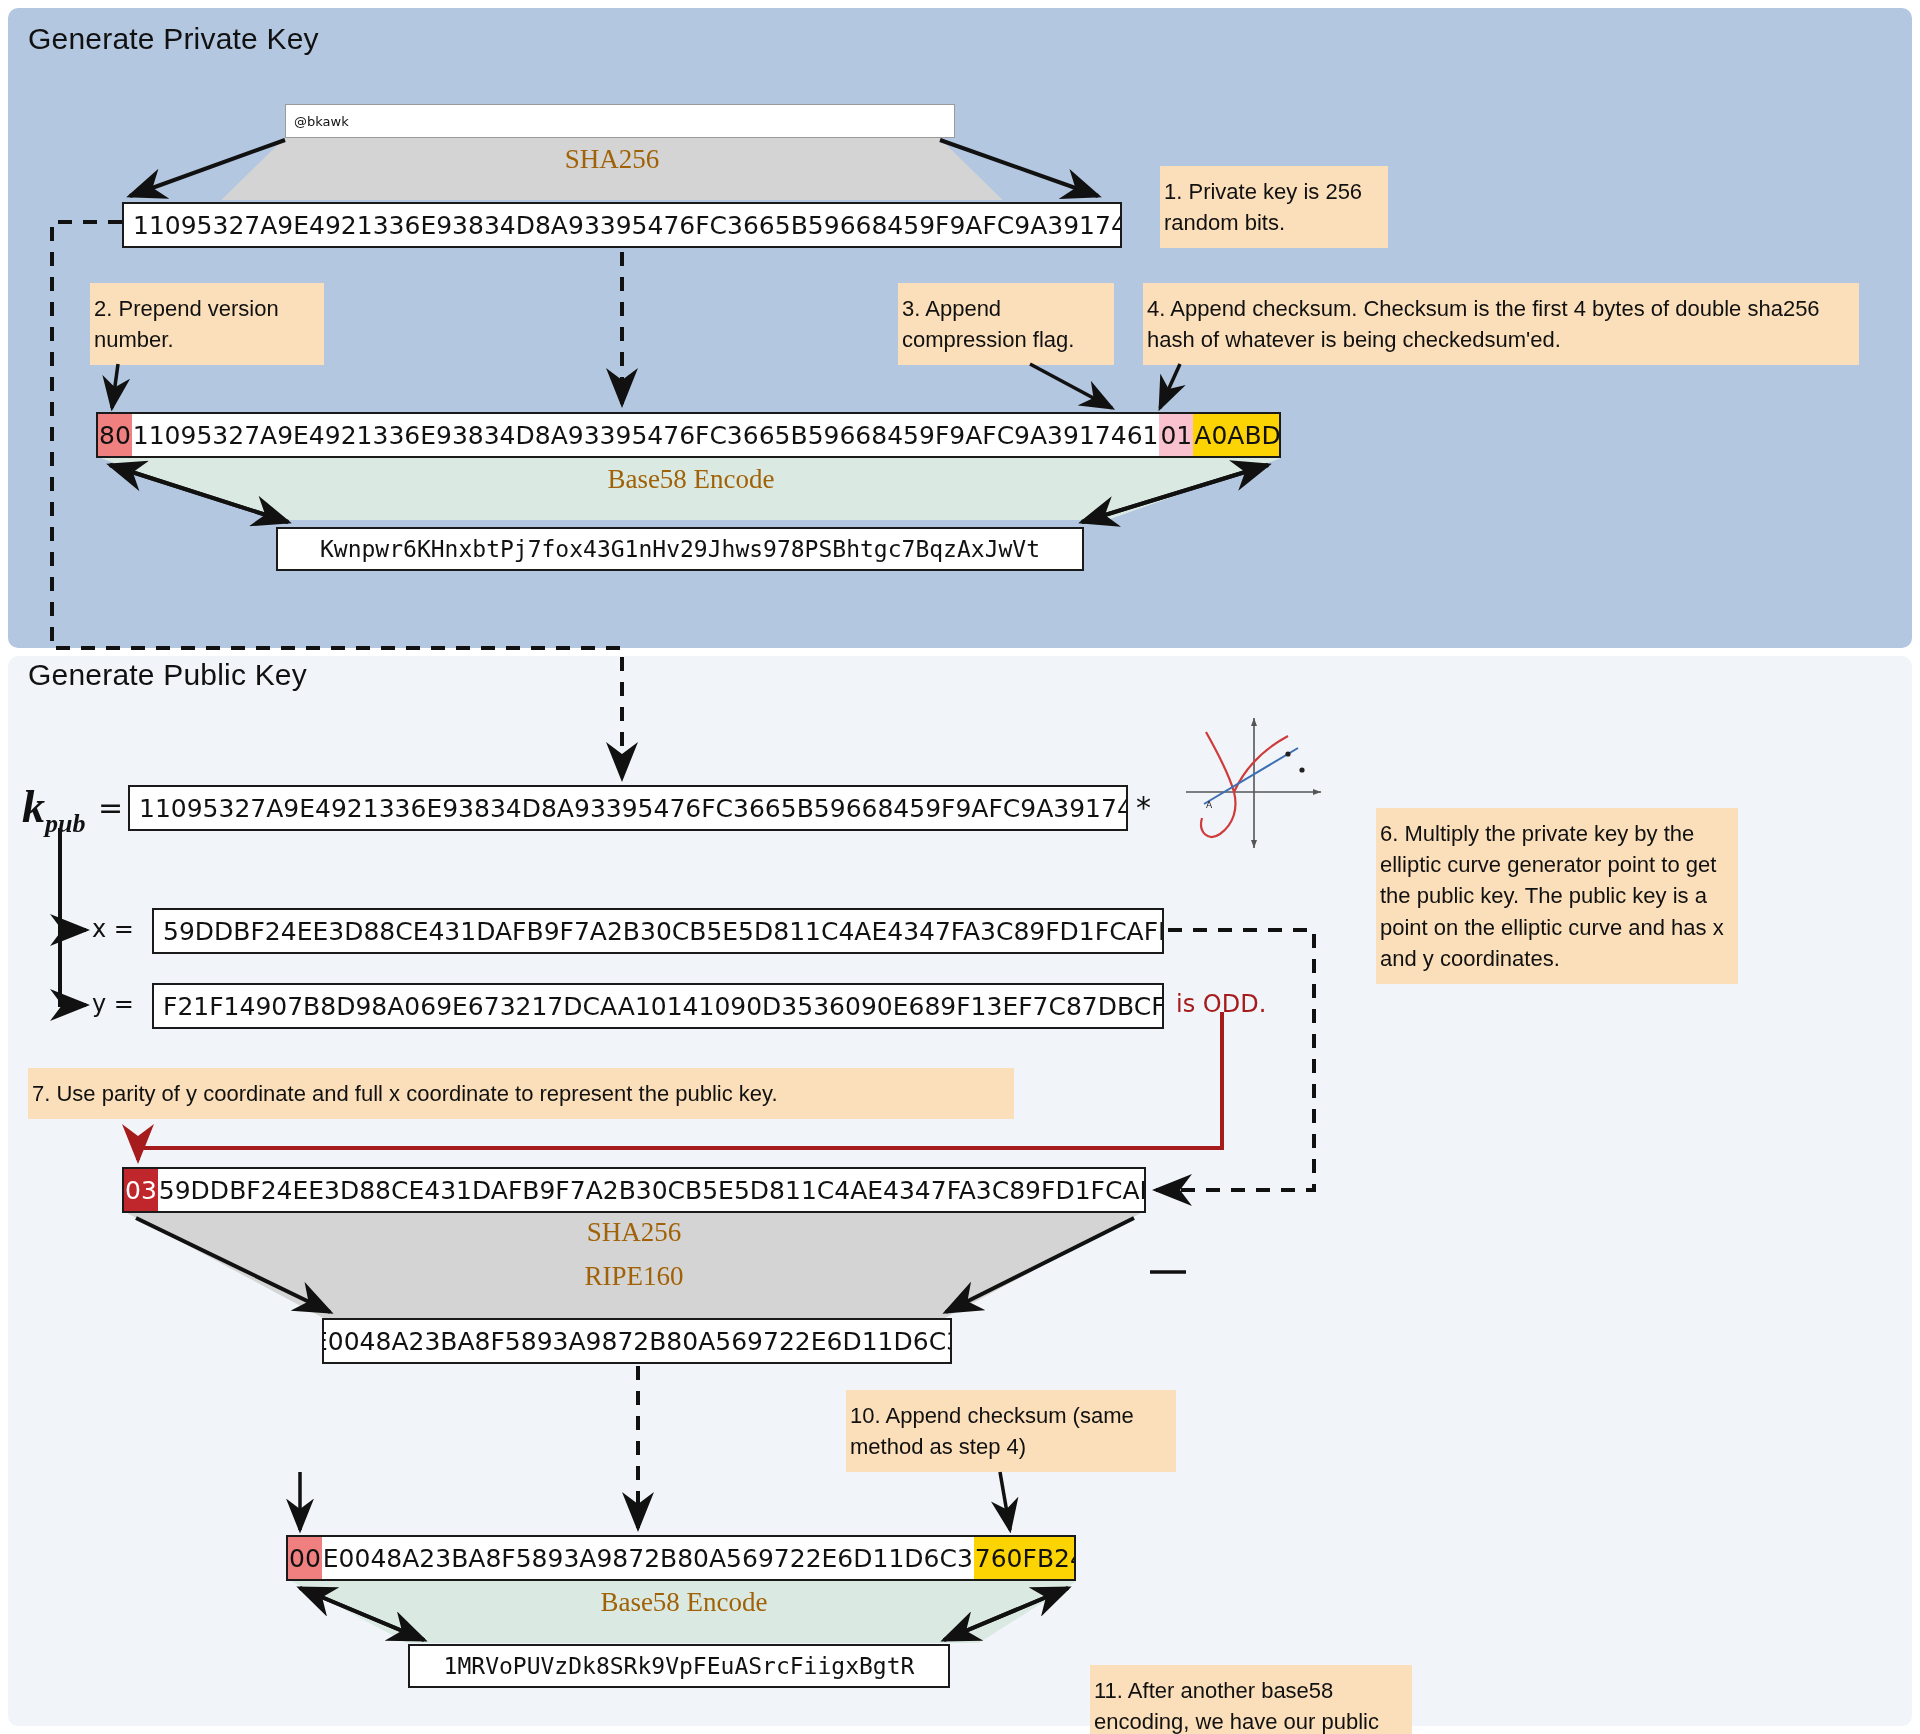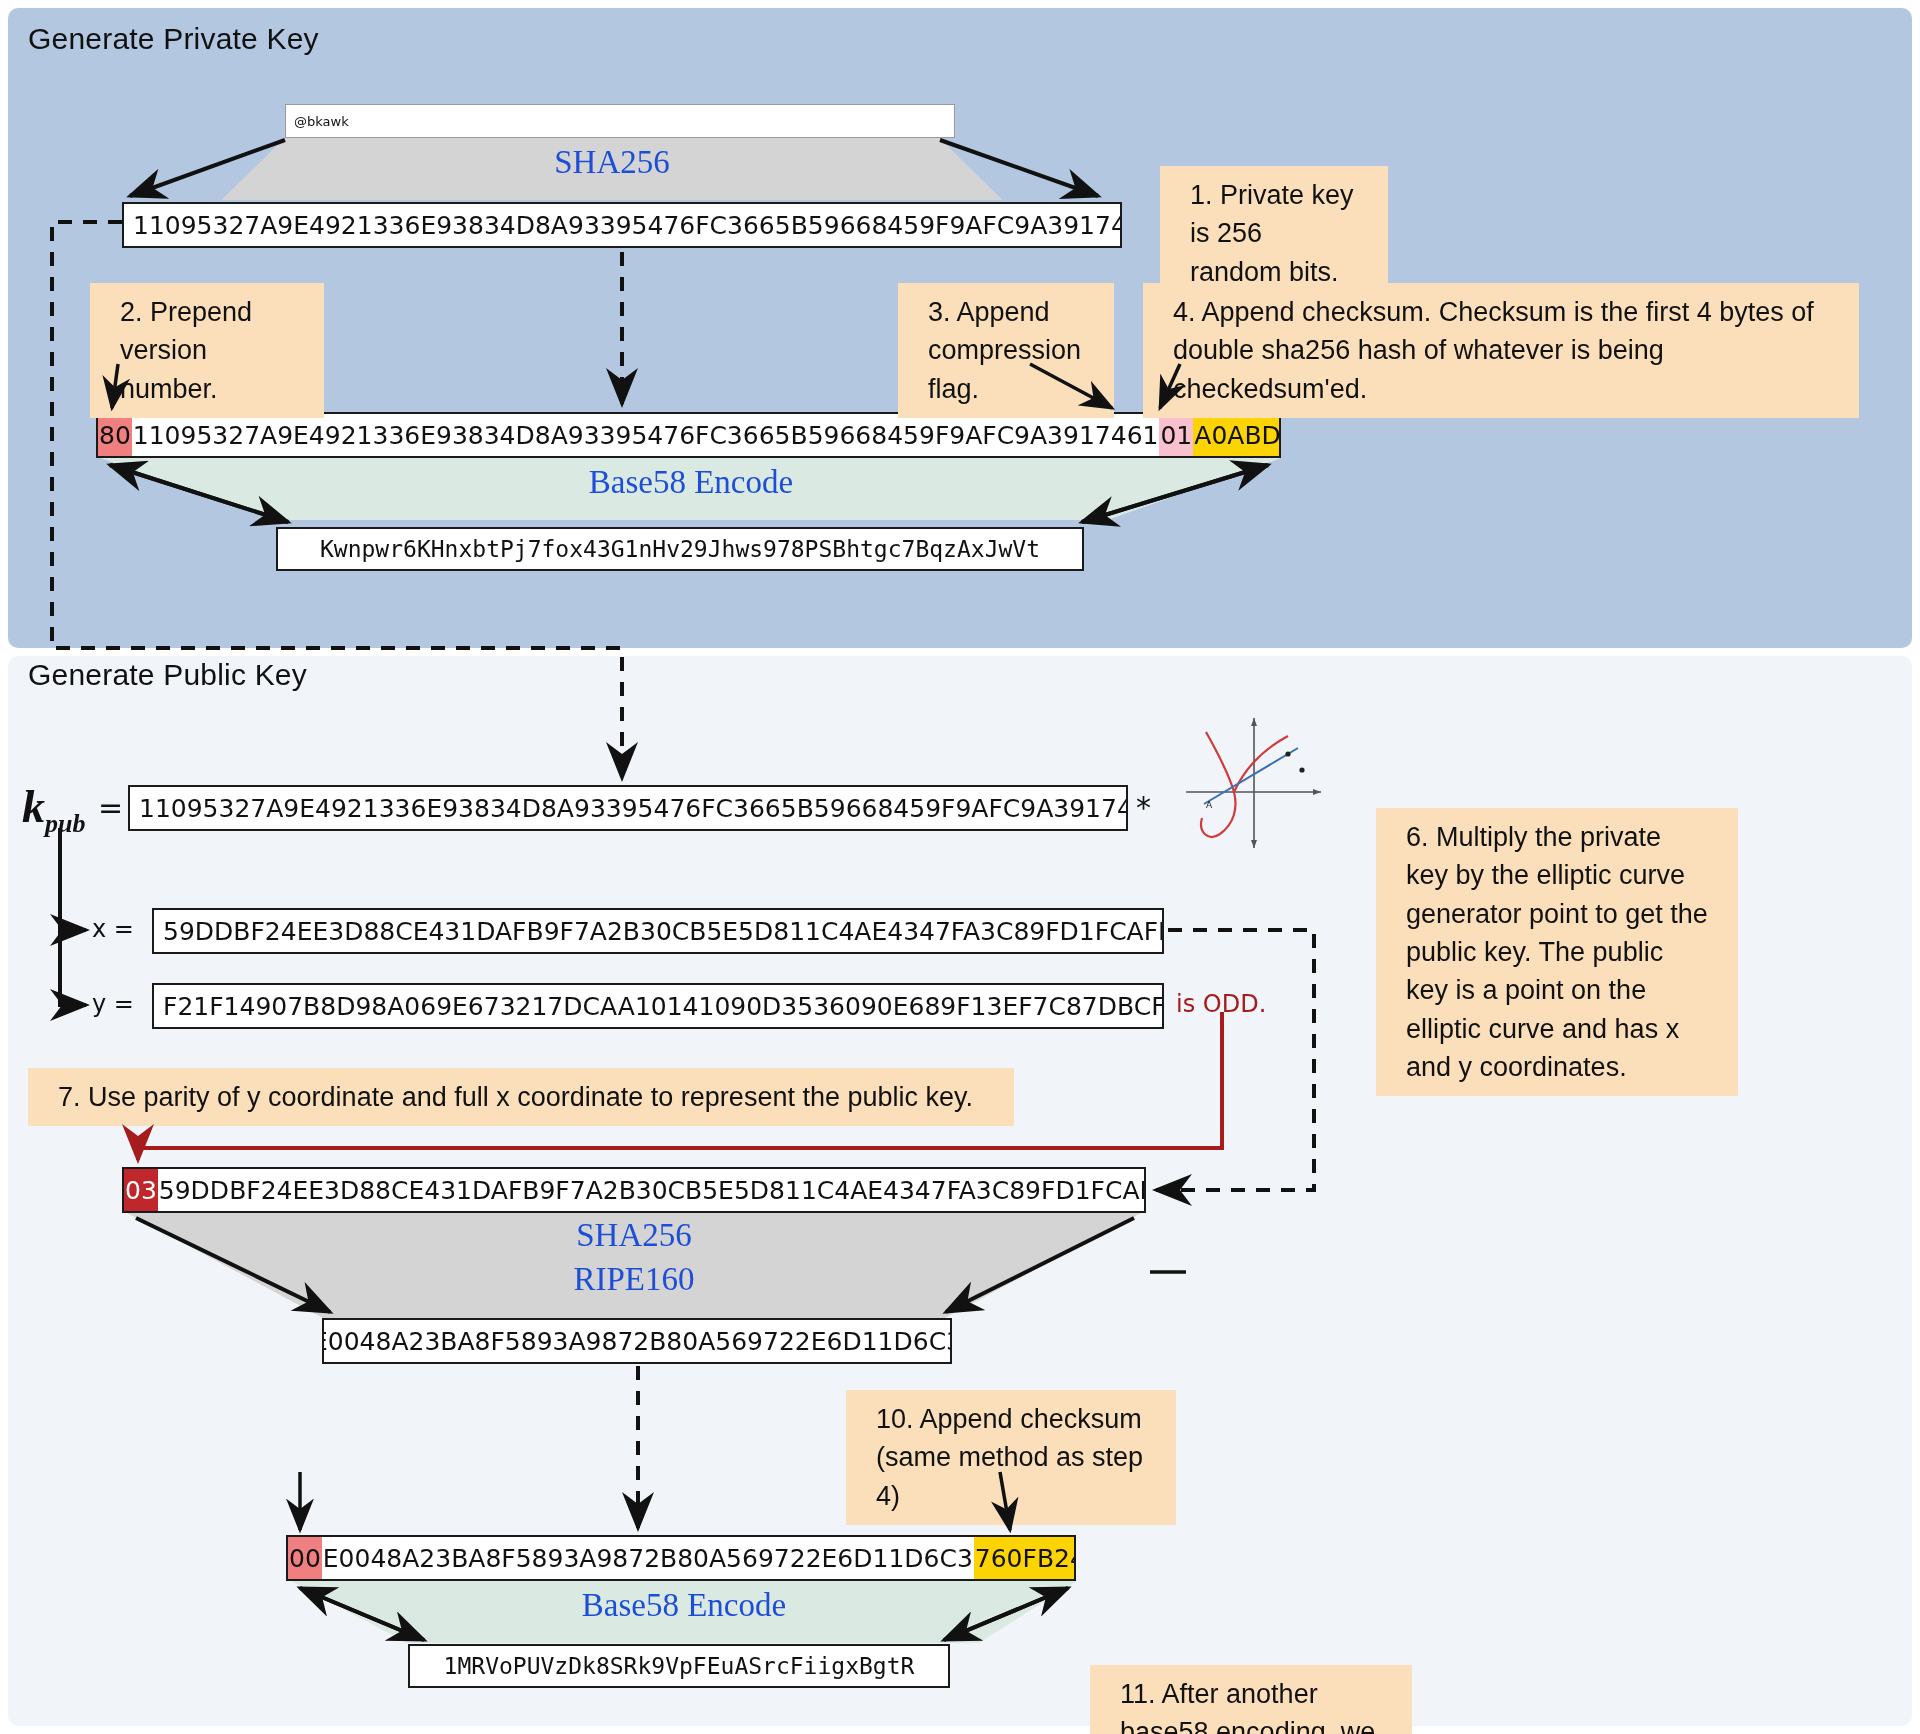--- a/index.html
+++ b/index.html
@@ -51,28 +51,28 @@
     position:absolute; background:#fff; border:1px solid #9a9a9a;
     display:flex; align-items:center; height:34px; padding-left:8px;
     font-family:"DejaVu Sans", sans-serif; font-size:13px; color:#111;
   }
 
   
   .funnel { position:absolute; }
   .funnel svg { display:block; }
   .funnel-label {
     position:absolute; width:100%; text-align:center;
-    font-family:"Liberation Serif", serif; font-size:33px; color:#1d4ed8;
+    font-family:"Liberation Serif", serif; font-size:27px; color:#a16207;
     pointer-events:none;
   }
 
   
   .callout {
     position:absolute; background:#fbdfba; color:#111;
-    font-size:27px; line-height:1.42; padding:10px 30px;
+    font-size:22px; line-height:1.42; padding:10px 4px;
   }
 
   .plainlabel { position:absolute; font-size:24px; color:#111; white-space:nowrap;
     font-family:"DejaVu Sans", sans-serif; }
   .redlabel { position:absolute; font-size:24px; color:#a61c1c; white-space:nowrap;
     font-family:"DejaVu Sans", sans-serif; }
 
   .kpub {
     position:absolute; font-family:"Liberation Serif", serif;
     font-style:italic; font-weight:bold; font-size:46px; color:#111;

